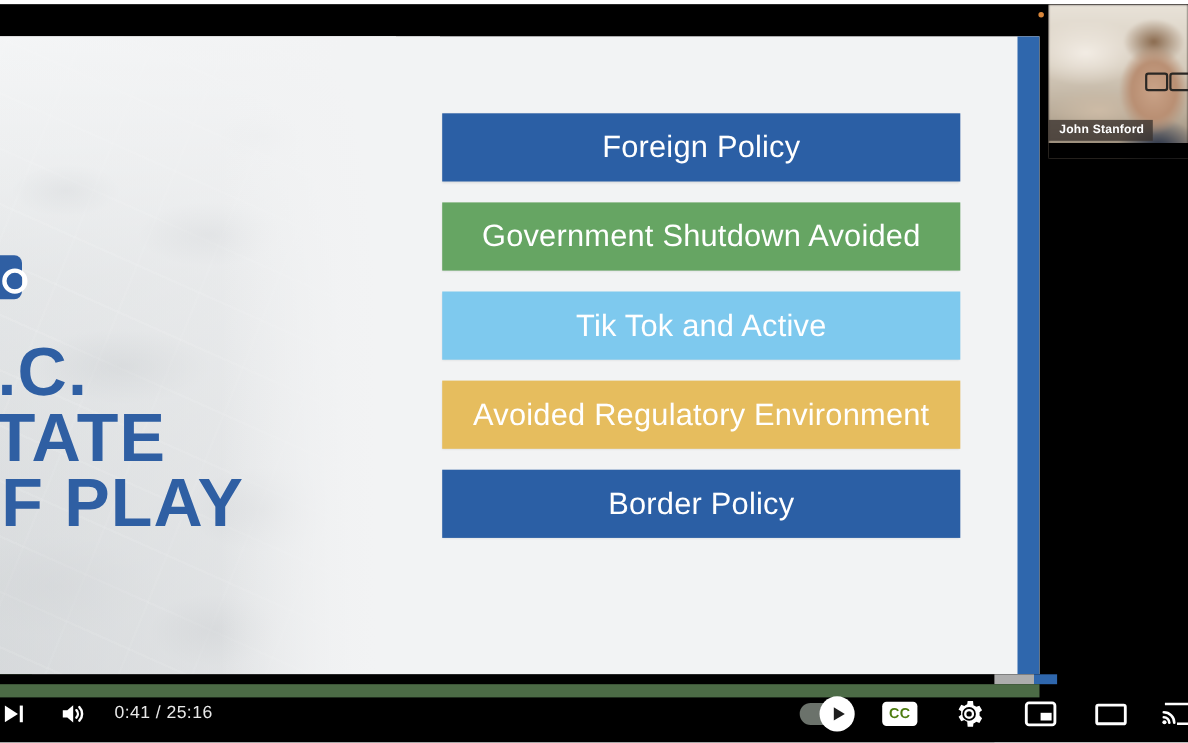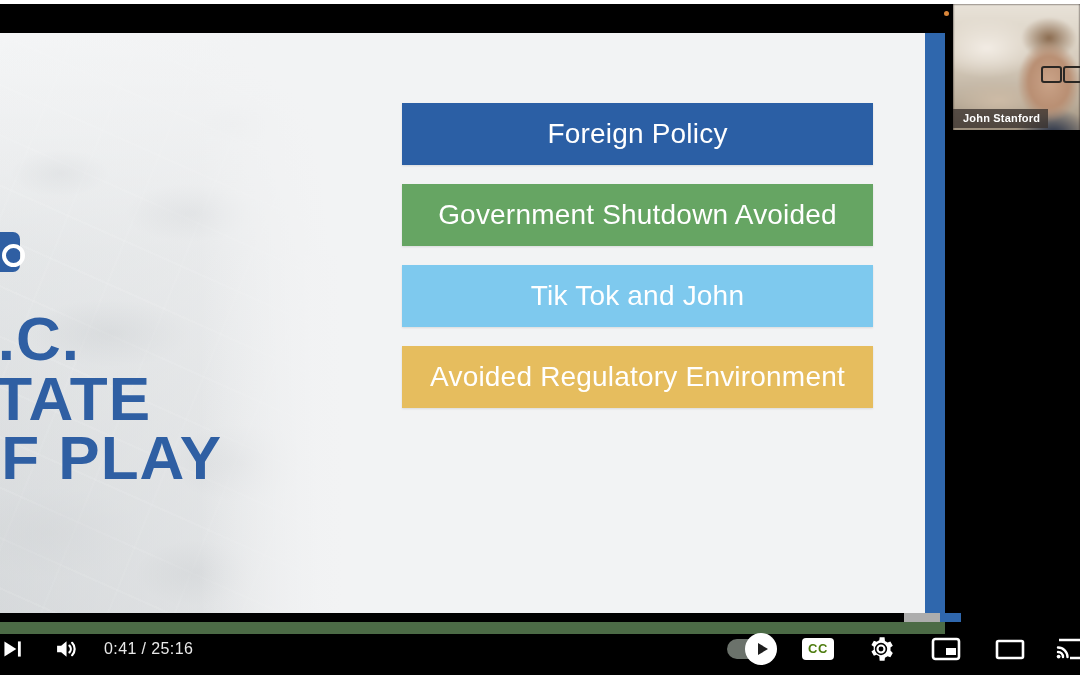--- a/index.html
+++ b/index.html
@@ -265,24 +265,27 @@
 OF PLAY</div>
 
     <div class="bars">
       <div class="bar" style="background: rgb(43, 95, 165);">
         <span>Foreign Policy</span>
       </div>
       <div class="bar" style="background: rgb(102, 165, 99); text-align: center;">
         <span>Government Shutdown Avoided</span>
       </div>
       <div class="bar" style="background: rgb(126, 201, 238);">
-        <span>Tik Tok and John</span>
+        <span>Tik Tok and Active</span>
       </div>
       <div class="bar" style="background: rgb(230, 189, 94);">
         <span>Avoided Regulatory Environment</span>
+      </div>
+      <div class="bar" style="background: rgb(43, 95, 165);">
+        <span>Border Policy</span>
       </div>
     </div>
 
     <div class="slide-stripe" style="background: rgb(47, 103, 173);"></div>
   </div>
 
   <div class="pip">
     <div class="pip-photo"></div>
     <div class="pip-glasses"></div>
     <div class="pip-name">John Stanford</div>

